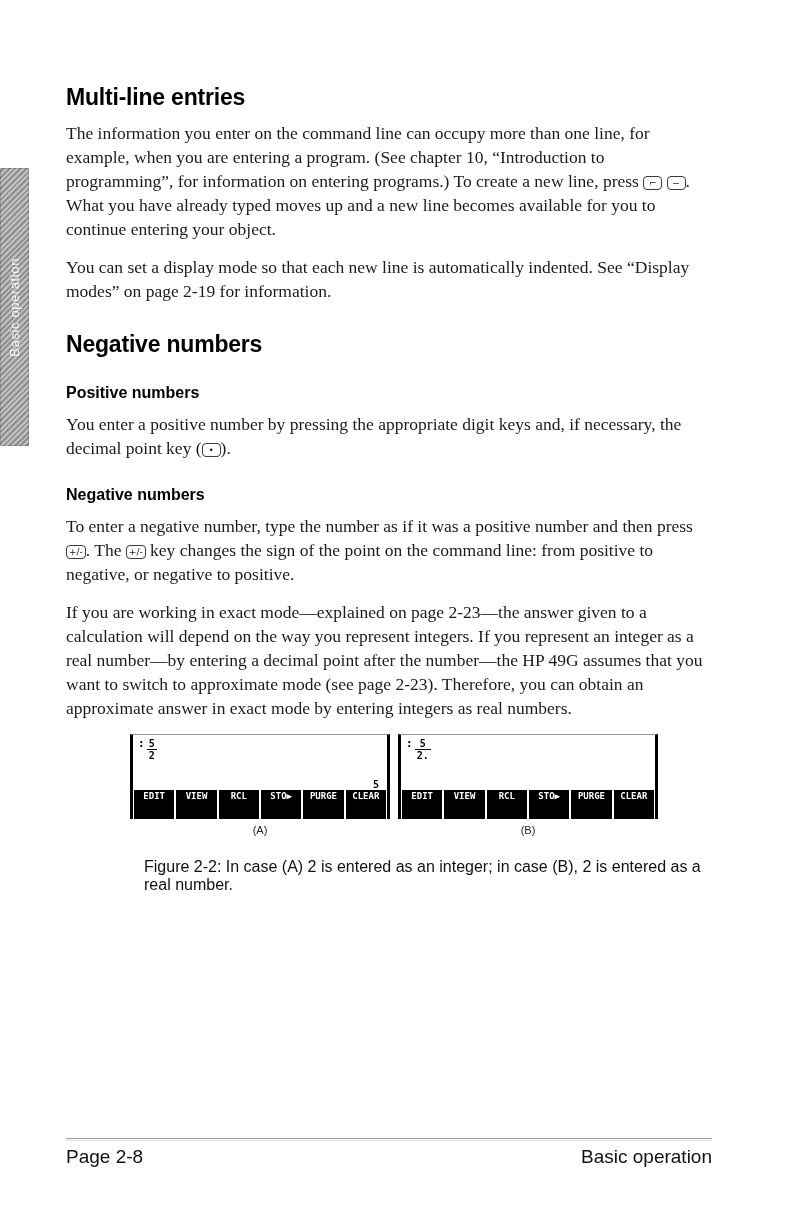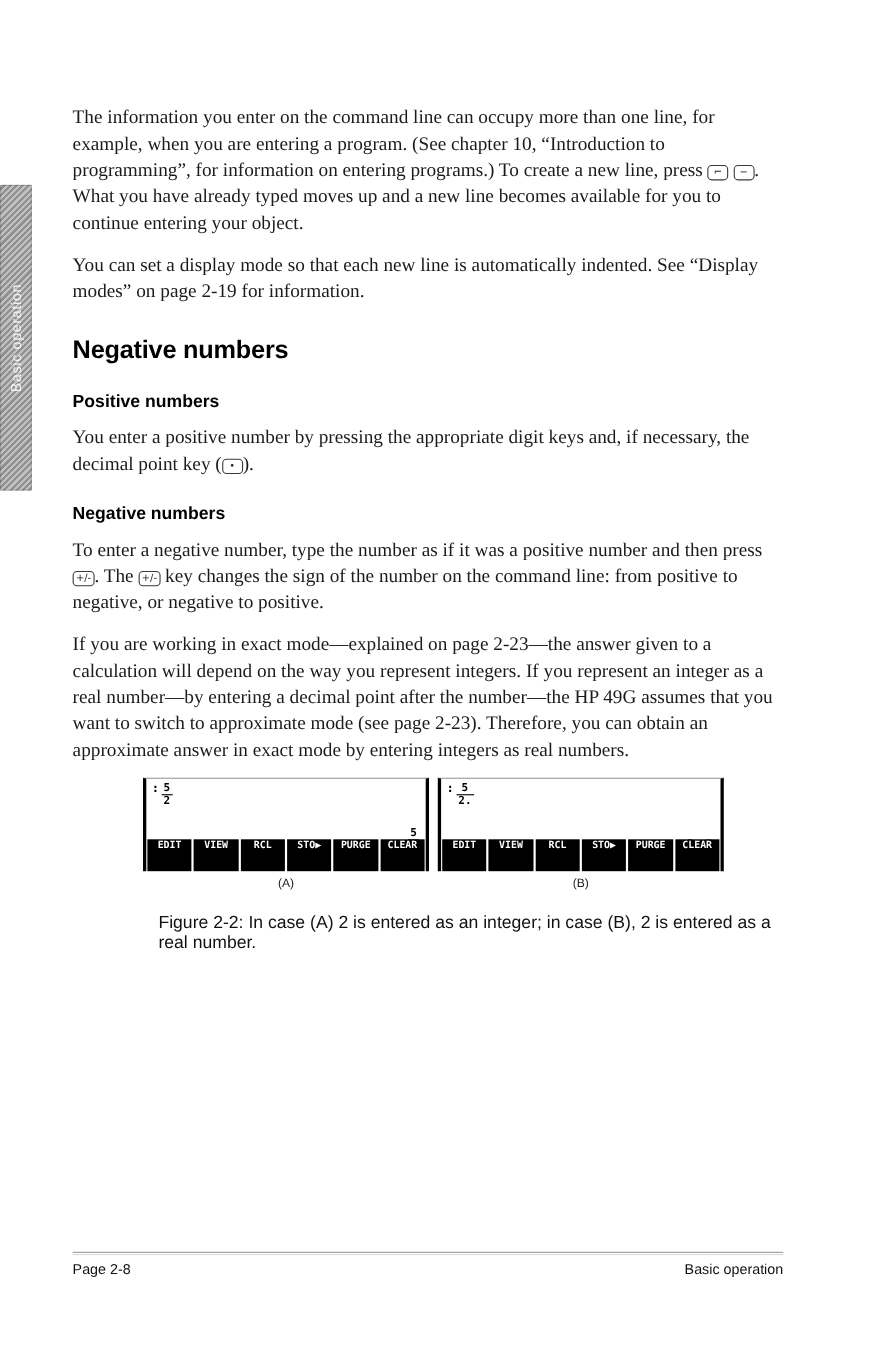--- a/index.html
+++ b/index.html
@@ -95,47 +95,48 @@
   .figure-caption {
     font-family:"Liberation Sans", sans-serif;
     font-size:16px; color:#111; margin:22px 0 0 14px;
   }
 
   
   .footer { position:absolute; left:66px; width:646px; top:1138px; }
   .footer-line { border-top:1px solid #9a9a9a; border-bottom:1px solid #dcdcdc; height:1px; }
   .footer-row {
     display:flex; justify-content:space-between;
-    font-family:"Liberation Sans", sans-serif; font-size:13px;
+    font-family:"Liberation Sans", sans-serif; font-size:19px;
     margin-top:5px; color:#111;
   }
 </style>
 </head>
 <body>
 
 <div class="page">
 
   <div class="side-tab">
     <span class="side-tab-text">Basic operation</span>
   </div>
 
   <div class="content">
 
+    <h1 class="first">Multi-line entries</h1>
 
     <p><span>The information you enter on the command line can occupy more than one line, for example, when you are entering a program. (See chapter 10, “Introduction to programming”, for information on entering programs.) To create a new line, press </span><span class="keycap">⌐</span> <span class="keycap">−</span><span>. What you have already typed moves up and a new line becomes available for you to continue entering your object.</span></p>
 
     <p>You can set a display mode so that each new line is automatically indented. See “Display modes” on page 2-19 for information.</p>
 
     <h1>Negative numbers</h1>
 
     <h2>Positive numbers</h2>
     <p><span>You enter a positive number by pressing the appropriate digit keys and, if necessary, the decimal point key (</span><span class="keycap">•</span><span>).</span></p>
 
     <h2>Negative numbers</h2>
-    <p><span>To enter a negative number, type the number as if it was a positive number and then press </span><span class="keycap">+/-</span><span>. The </span><span class="keycap">+/-</span><span> key changes the sign of the number on the command line: from positive to negative, or negative to positive.</span></p>
+    <p><span>To enter a negative number, type the number as if it was a positive number and then press </span><span class="keycap">+/-</span><span>. The </span><span class="keycap">+/-</span><span> key changes the sign of the point on the command line: from positive to negative, or negative to positive.</span></p>
 
     <p>If you are working in exact mode—explained on page 2-23—the answer given to a calculation will depend on the way you represent integers. If you represent an integer as a real number—by entering a decimal point after the number—the HP 49G assumes that you want to switch to approximate mode (see page 2-23). Therefore, you can obtain an approximate answer in exact mode by entering integers as real numbers.</p>
 
     <div class="figure">
       <div class="screens">
 
         <div class="screen-wrap">
           <div class="lcd">
             <div class="lcd-history">
               <span>:</span>

